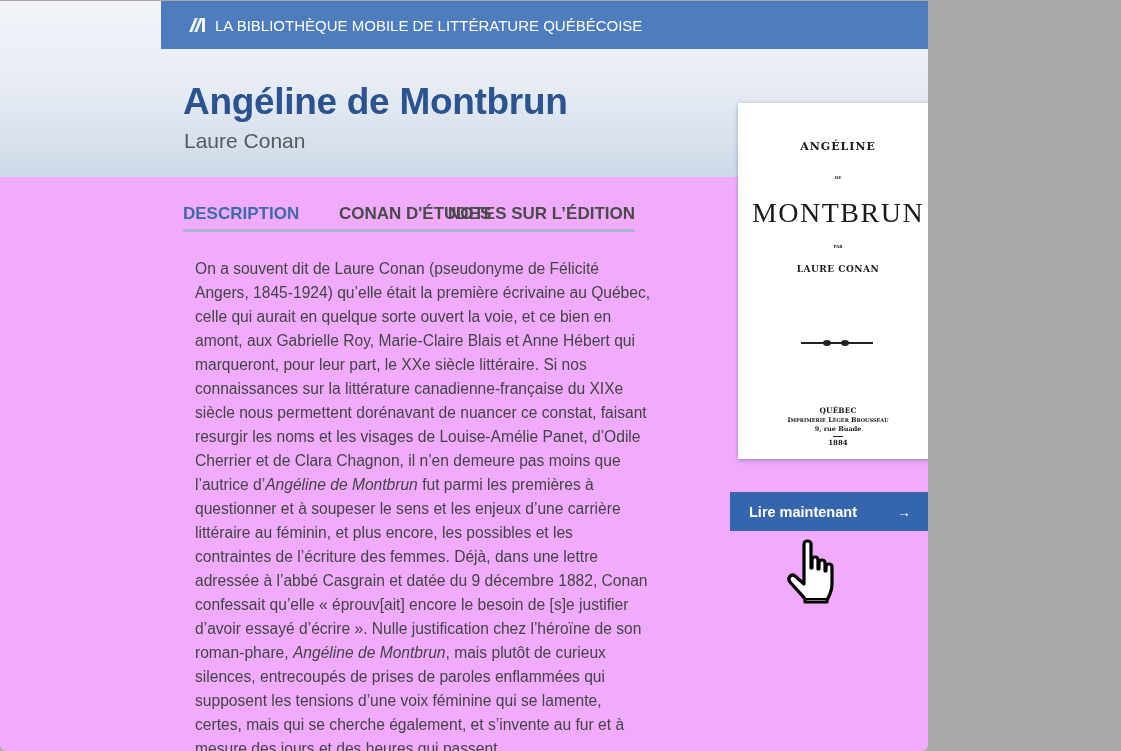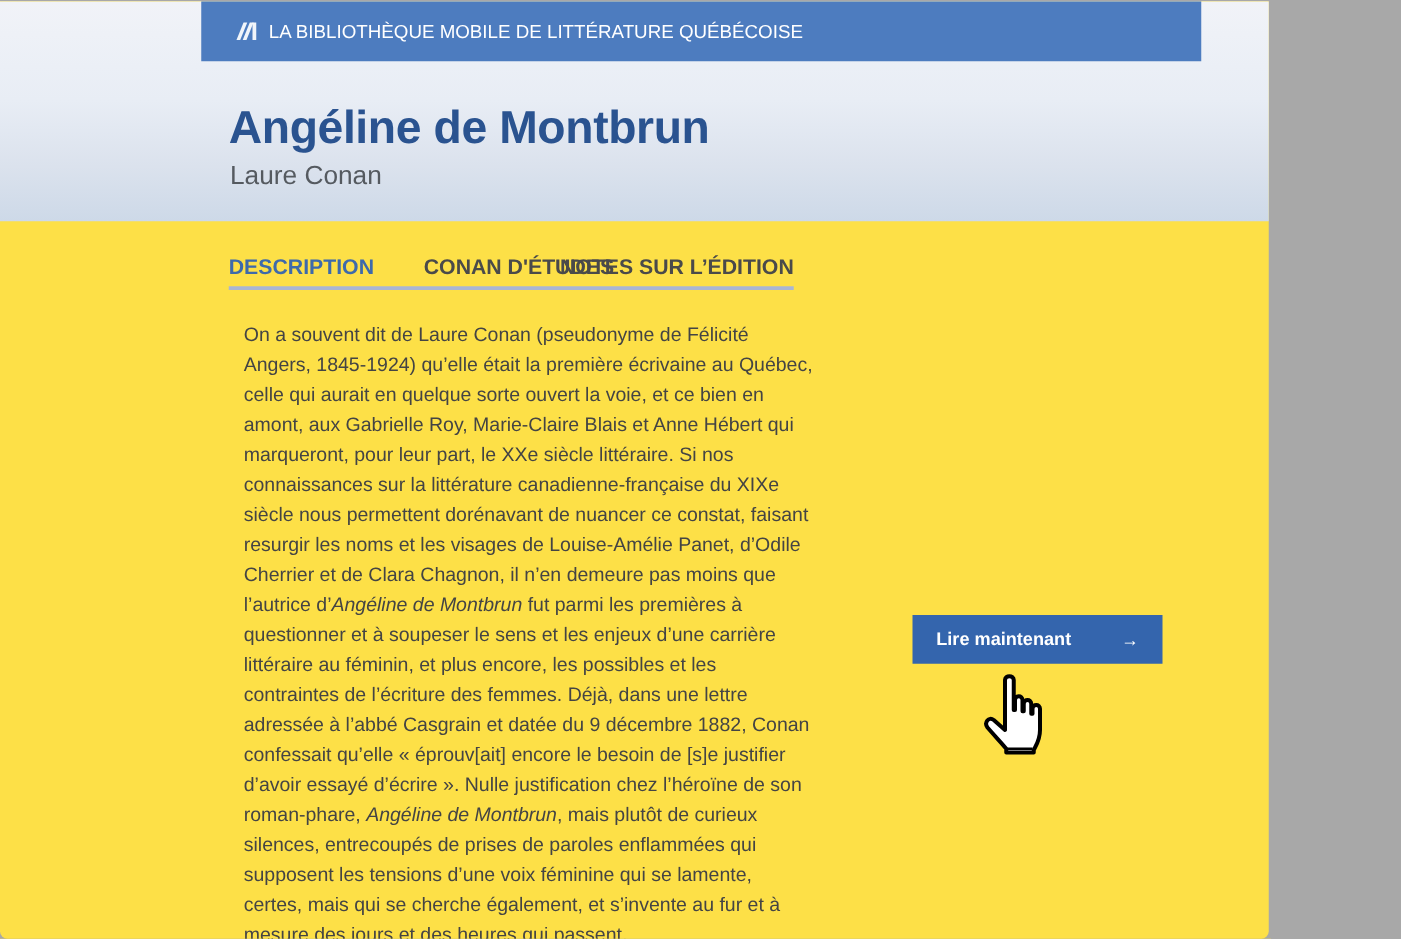--- a/index.html
+++ b/index.html
@@ -2,22 +2,22 @@
 <html><head>
 <meta charset="utf-8">
 <style>
   html, body { margin: 0; padding: 0; }
   body {
     width: 1121px; height: 751px; overflow: hidden;
     background: #a8a8a8;
     font-family: "Liberation Sans", "DejaVu Sans", sans-serif;
   }
   .page {
-    position: absolute; left: 0; top: 1px; width: 1015px; height: 750px;
-    background: #fde047;
+    position: absolute; left: 0; top: 1px; width: 928px; height: 750px;
+    background: #f0abfc;
     border-radius: 0 0 6px 6px;
     overflow: hidden;
   }
   .hero-band {
     position: absolute; left: 0; top: 0; width: 1121px; height: 176px;
     background: linear-gradient(to bottom, #f1f3f8 0%, #e8edf5 45%, #dbe2ed 75%, #cdd9e8 100%);
   }
   .topbar {
     position: absolute; left: 161px; top: 0; width: 800px; height: 48px;
     background: #4d7cbf;
@@ -114,20 +114,33 @@
   <div class="author">Laure Conan</div>
 
   <div class="tabs">
     <span class="tab tab1 active">DESCRIPTION</span>
     <span class="tab tab2">CONAN D'ÉTUDES</span>
     <span class="tab tab3">NOTES SUR L’ÉDITION</span>
   </div>
 
   <p class="desc"><span>On a souvent dit de Laure Conan (pseudonyme de Félicité Angers, 1845-1924) qu’elle était la première écrivaine au Québec, celle qui aurait en quelque sorte ouvert la voie, et ce bien en amont, aux Gabrielle Roy, Marie-Claire Blais et Anne Hébert qui marqueront, pour leur part, le XXe siècle littéraire. Si nos connaissances sur la littérature canadienne-française du XIXe siècle nous permettent dorénavant de nuancer ce constat, faisant resurgir les noms et les visages de Louise-Amélie Panet, d’Odile Cherrier et de Clara Chagnon, il n’en demeure pas moins que l’autrice d’</span><em>Angéline de Montbrun</em><span> fut parmi les premières à questionner et à soupeser le sens et les enjeux d’une carrière littéraire au féminin, et plus encore, les possibles et les contraintes de l’écriture des femmes. Déjà, dans une lettre adressée à l’abbé Casgrain et datée du 9 décembre 1882, Conan confessait qu’elle « éprouv[ait] encore le besoin de [s]e justifier d’avoir essayé d’écrire ». Nulle justification chez l’héroïne de son roman-phare, </span><em>Angéline de Montbrun</em><span>, mais plutôt de curieux silences, entrecoupés de prises de paroles enflammées qui supposent les tensions d’une voix féminine qui se lamente, certes, mais qui se cherche également, et s’invente au fur et à mesure des jours et des heures qui passent.</span></p>
 
+  <div class="cover">
+    <div class="cv-a">ANGÉLINE</div>
+    <div class="cv-de">DE</div>
+    <div class="cv-m">MONTBRUN</div>
+    <div class="cv-par">PAR</div>
+    <div class="cv-auth">LAURE CONAN</div>
+    <div class="cv-orn"></div>
+    <div class="cv-q">QUÉBEC</div>
+    <div class="cv-imp">Imprimerie Léger Brousseau</div>
+    <div class="cv-rue">9, rue Buade</div>
+    <div class="cv-dash"></div>
+    <div class="cv-year">1884</div>
+  </div>
 
   <button class="read-btn">
     <span>Lire maintenant</span>
     <span class="arrow">→</span>
   </button>
 
   <svg class="cursor" viewBox="0 0 56 68">
     <path d="M18 6 C18 2 25 2 25 6 L25 30 L26 30 L26 22 C26 18 32 18 32 22 L32 31 L33 31 L33 25 C33 21 39 21 39 25 L39 33 L40 33 L40 29 C40 25 46 25 46 29 L46 46 C46 54 43 58 41 62 L41 64 L19 64 L19 61 C15 56 10 51 4 44 C1 40 5 35 9 38 L18 46 Z" fill="#ffffff" stroke="#000000" stroke-width="3.2" stroke-linejoin="round"></path>
     <line x1="20" y1="61" x2="40" y2="61" stroke="#000" stroke-width="2"></line>
   </svg>

